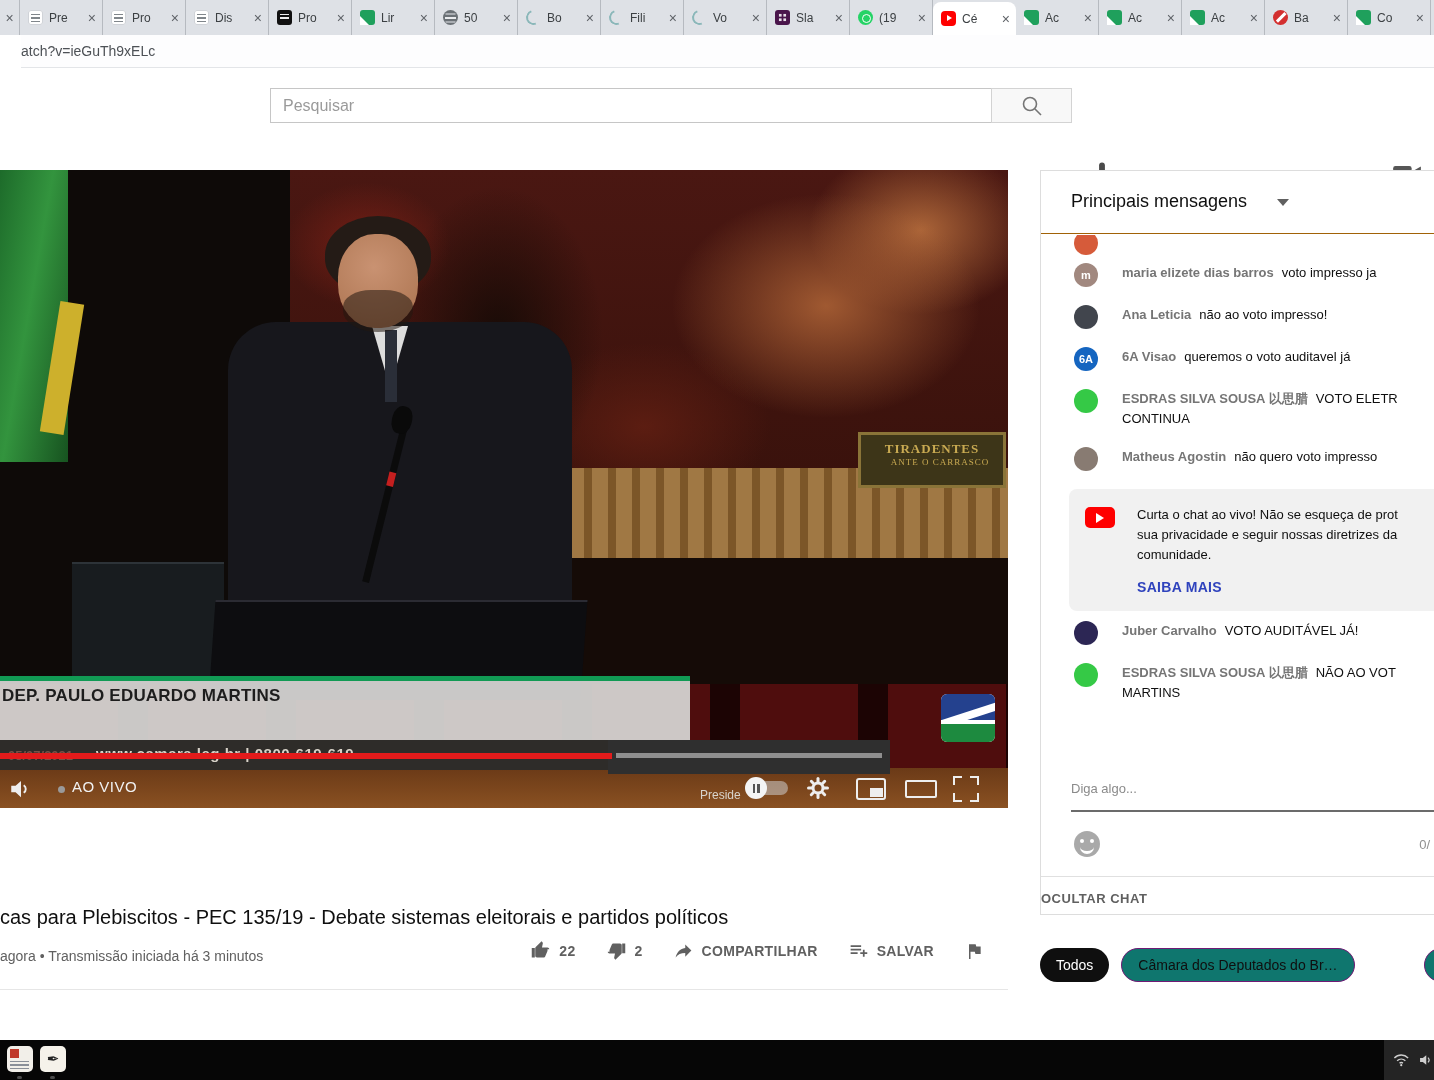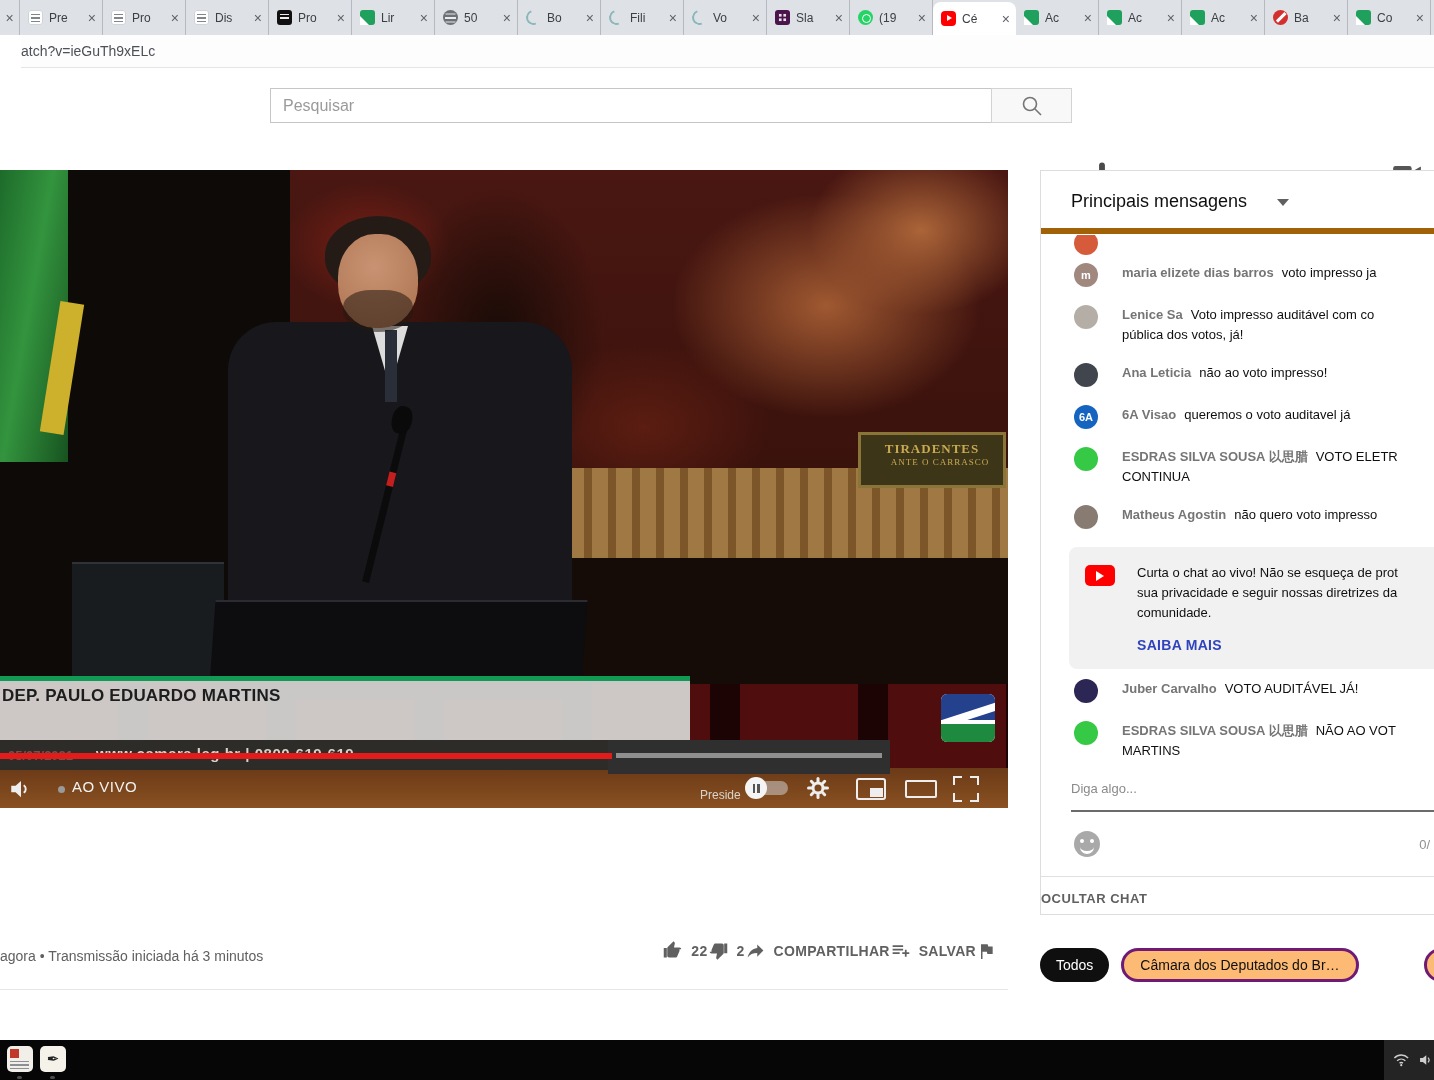--- a/index.html
+++ b/index.html
@@ -167,29 +167,29 @@
   .infobanner .lnk { font-size: 15px; color: #1b5fcc; margin-left: 6px; white-space: nowrap; }
   .infobanner .ext { margin-left: 5px; }
   .infodots { position: absolute; right: 22px; top: 14px; width: 4px; height: 22px; }
   .infodots i { display: block; width: 4px; height: 4px; border-radius: 50%; background: #606060; margin-bottom: 4px; }
 
   
   .titleblock { position: absolute; left: 0; top: 870px; width: 1008px; height: 120px;
     border-bottom: 1px solid #e6e6e6; }
   .vtitle { position: absolute; left: 0; top: 36px; font-size: 20px; color: #0f0f0f; white-space: nowrap; }
   .vmeta { position: absolute; left: 0; top: 78px; font-size: 14px; color: #606060; white-space: nowrap; }
-  .actions { position: absolute; right: 12px; top: 70px; display: flex; align-items: flex-end; }
+  .actions { position: absolute; right: 24px; top: 70px; display: flex; align-items: flex-end; gap: 30px; }
   .action { display: flex; align-items: center; gap: 8px; color: #606060; font-size: 14px;
     font-weight: bold; letter-spacing: .3px; white-space: nowrap; }
 
   
   .chat { position: absolute; left: 1040px; top: 170px; width: 394px; height: 745px;
     border: 1px solid #ddd; border-right: none; background: #fff; }
   .chat-header { position: absolute; left: 0; top: 0; width: 100%; height: 63px;
-    border-bottom: 6px solid #a16207; }
+    border-bottom: 1px solid #a16207; }
   .chat-header .ht { position: absolute; left: 30px; top: 20px; font-size: 18px; color: #0f0f0f; }
   .chat-header .caret { position: absolute; left: 236px; top: 28px; width: 0; height: 0;
     border-left: 6px solid transparent; border-right: 6px solid transparent; border-top: 7px solid #606060; }
   .chat-list { position: absolute; left: 0; top: 64px; width: 100%; height: 526px;
     overflow: hidden; padding: 10px 0 0 33px; }
   .msg { display: flex; margin-bottom: 18px; }
   .msg.partial { height: 10px; margin-bottom: 8px; overflow: visible; }
   .msg.partial .avatar { margin-top: -14px; }
   .avatar { flex: none; width: 24px; height: 24px; border-radius: 50%; margin-right: 24px;
     color: #fff; font-size: 11px; font-weight: bold; display: flex; align-items: center; justify-content: center; }
@@ -216,21 +216,21 @@
   .charcount { position: absolute; right: 4px; top: 666px; font-size: 13px; color: #909090; }
   .chat-divider { position: absolute; left: 0; top: 705px; width: 100%; height: 1px; background: #e0e0e0; }
   .hidechat { position: absolute; left: 0; top: 720px; width: 100%; text-align: left;
     font-size: 13px; font-weight: bold; color: #606060; letter-spacing: .5px; }
 
   
   .chips { position: absolute; left: 1040px; top: 948px; display: flex; gap: 12px; }
   .chip { height: 34px; border-radius: 17px; display: flex; align-items: center; padding: 0 16px;
     font-size: 14px; white-space: nowrap; }
   .chip.sel { background: #0f0f0f; color: #fff; }
-  .chip.norm { background: #fdba74; color: #0f0f0f; border: 3px solid #701a75; }
+  .chip.norm { background: #0f766e; color: #0f0f0f; border: 1px solid #701a75; }
 
   
   .taskbar { position: absolute; left: 0; top: 1040px; width: 1434px; height: 40px; background: #060606; }
   .tb-icon { position: absolute; top: 6px; width: 26px; height: 26px; border-radius: 5px; }
   .tb-doc { left: 7px; background: #f2efe9; }
   .tb-doc::before { content:""; position: absolute; left: 3px; top: 3px; width: 9px; height: 9px; background: #c0392b; }
   .tb-doc::after { content:""; position: absolute; left: 3px; top: 15px; width: 19px; height: 8px;
     background: repeating-linear-gradient(#8a8f98 0 1.5px, transparent 1.5px 3.5px); }
   .tb-pen { left: 40px; background: #f5f2ea; color: #222; font-size: 15px; text-align: center; line-height: 26px; }
   .tb-dot { position: absolute; top: 36px; width: 5px; height: 3px; border-radius: 2px; background: #4a4a4a; }
@@ -443,20 +443,21 @@
           <i class="tl"></i>
           <i class="tr"></i>
           <i class="bl"></i>
           <i class="br"></i>
         </div>
     </div>
   </div>
 
 
   <div class="titleblock">
+    <div class="vtitle">cas para Plebiscitos - PEC 135/19 - Debate sistemas eleitorais e partidos políticos</div>
     <div class="vmeta">agora • Transmissão iniciada há 3 minutos</div>
     <div class="actions">
       <div class="action">
         <svg width="21" height="21" viewBox="0 0 24 24">
             <path d="M2 20h3.5V9H2v11zm20-9.5c0-1.1-.9-2-2-2h-6.3l.95-4.55.03-.32c0-.41-.17-.79-.44-1.06L13.2 1.5 6.6 8.1c-.37.36-.6.86-.6 1.4v8.5c0 1.1.9 2 2 2h7.5c.83 0 1.54-.5 1.84-1.22l2.52-5.88c.09-.23.14-.47.14-.73v-1.57z" fill="#606060"></path>
           </svg>
         <span>22</span>
       </div>
       <div class="action">
         <svg width="21" height="21" viewBox="0 0 24 24" style="transform:rotate(180deg)">
@@ -494,24 +495,20 @@
       <span class="ht">Principais mensagens</span>
       <span class="caret"></span>
     </div>
     <div class="chat-list">
       <div class="msg partial">
         <div class="avatar" style="background: rgb(214, 91, 58);"></div>
       </div>
       <div class="msg">
         <div class="avatar" style="background: rgb(161, 136, 127);">m</div>
         <div class="mbody"><span class="mauthor">maria elizete dias barros</span><span>voto impresso ja</span></div>
-      </div>
-      <div class="msg">
-        <div class="avatar" style="background: rgb(180, 174, 166);"></div>
-        <div class="mbody"><span class="mauthor">Lenice Sa</span><span>Voto impresso auditável com co</span><div>pública dos votos, já!</div></div>
       </div>
       <div class="msg">
         <div class="avatar" style="background: rgb(65, 69, 77);"></div>
         <div class="mbody"><span class="mauthor">Ana Leticia</span><span>não ao voto impresso!</span></div>
       </div>
       <div class="msg">
         <div class="avatar" style="background: rgb(21, 101, 192);">6A</div>
         <div class="mbody"><span class="mauthor">6A Visao</span><span>queremos o voto auditavel já</span></div>
       </div>
       <div class="msg">

